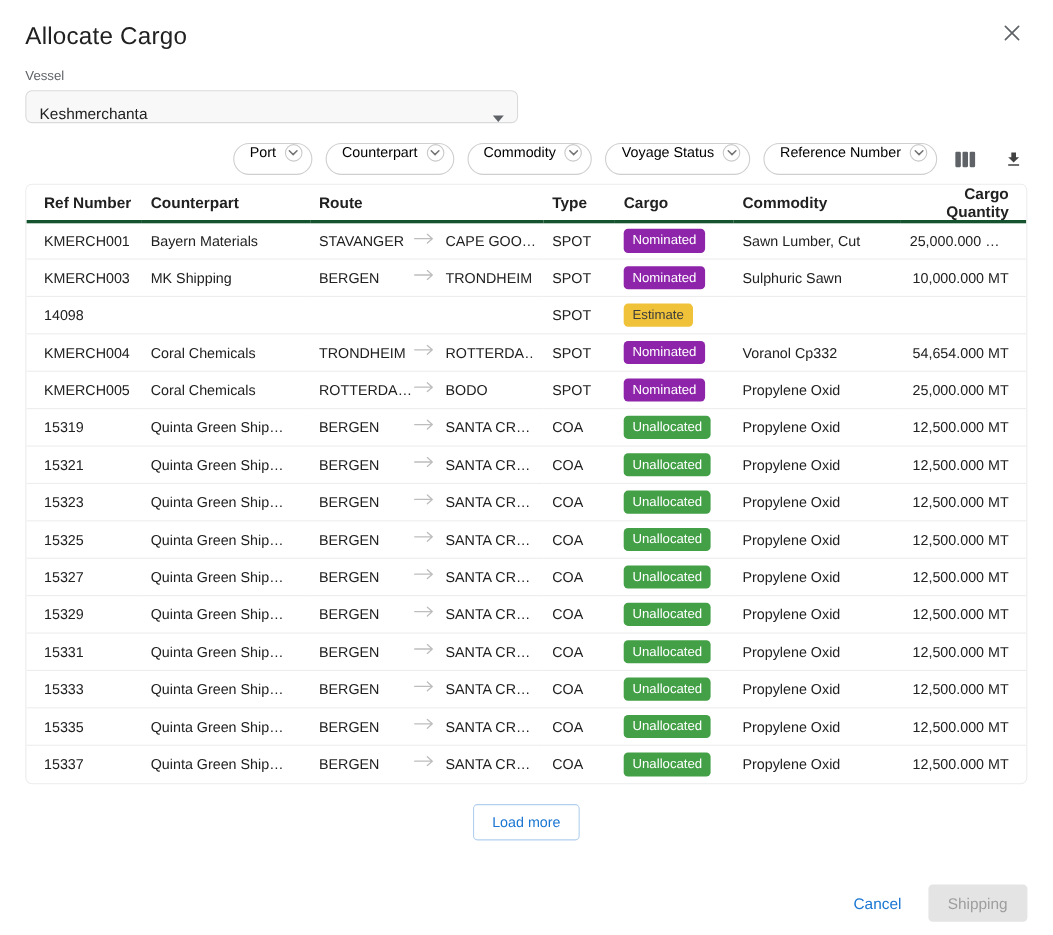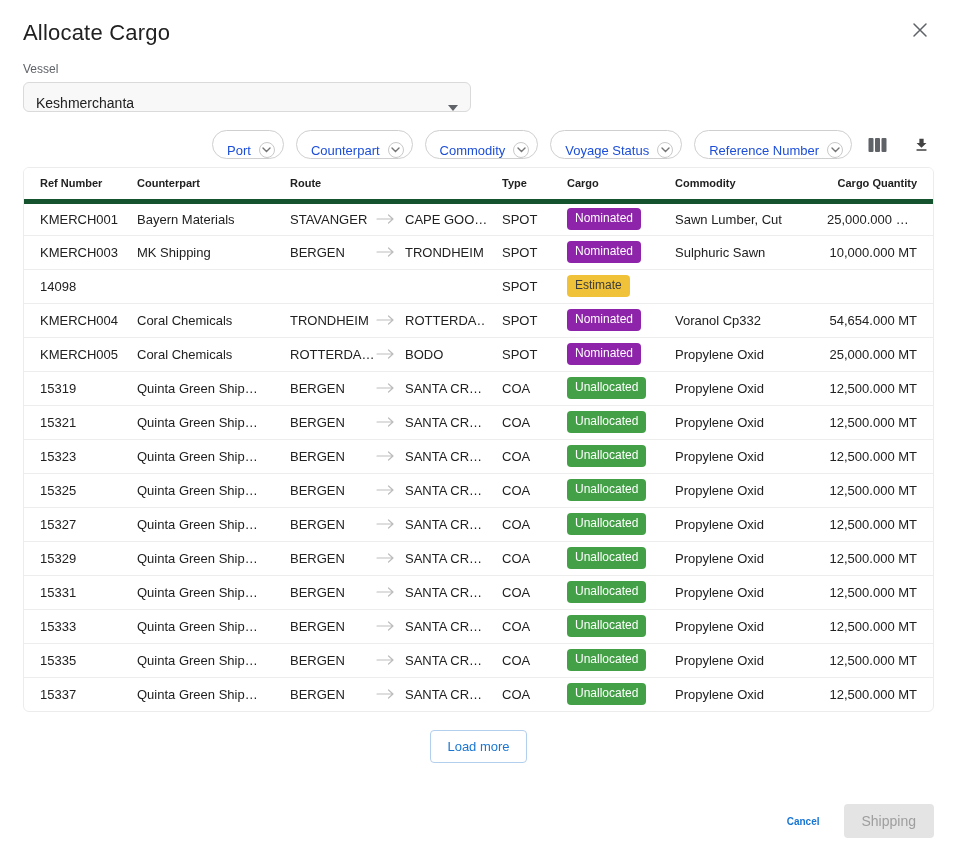--- a/index.html
+++ b/index.html
@@ -23,62 +23,62 @@
     border: 1px solid #dadada; border-radius: 6px;
     background: #f8f8f8;
     display: flex; align-items: flex-end; justify-content: space-between;
     padding: 0 12px; font-size: 14px; cursor: pointer;
   }
   .select-caret { width: 0; height: 0; border-left: 5px solid transparent; border-right: 5px solid transparent; border-top: 6px solid #5f6368; }
 
   .toolbar { margin-top: 18px; display: flex; justify-content: flex-end; align-items: center; gap: 12px; }
   .chips { display: flex; gap: 12px; }
   .chip {
-    display: inline-flex; align-items: flex-end; gap: 8px;
+    display: inline-flex; align-items: flex-start; gap: 8px;
     height: 29px; padding: 0 8px 0 14px;
     border: 1px solid #cfcfcf; border-radius: 15px;
-    background: #fff; font-size: 13px; color: #1d4ed8;
+    background: #fff; font-size: 13px; color: #000000;
     cursor: pointer; font-family: inherit;
   }
   .chip-caret { width: 16px; height: 16px; border: 1px solid #c9c9c9; border-radius: 50%; display: flex; align-items: center; justify-content: center; }
   .icon-btn { background: none; border: none; cursor: pointer; padding: 4px; line-height: 0; }
   .toolbar .icon-btn + .icon-btn { margin-left: 6px; }
 
   .table-wrap { margin-top: 8px; border: 1px solid #ececec; border-radius: 6px; overflow: hidden; }
   table { width: 100%; border-collapse: collapse; table-layout: fixed; font-size: 13px; }
   th {
-    text-align: left; font-weight: 700; font-size: 11px;
+    text-align: left; font-weight: 700; font-size: 14px;
     height: 33px; padding: 0 8px;
-    border-bottom: 5px solid #14532d; background: #fff;
+    border-bottom: 3px solid #14532d; background: #fff;
   }
   td {
     height: 34px; padding: 0 8px;
     border-bottom: 1px solid #ededed;
     white-space: nowrap; overflow: hidden; text-overflow: ellipsis;
   }
   tbody tr:last-child td { border-bottom: none; }
   th:first-child, td:first-child { padding-left: 16px; }
   .num { text-align: right; padding-right: 16px; }
 
-  .route { display: flex; align-items: center; }
+  .route { display: flex; align-items: flex-start; }
   .route-from { width: 86px; flex: none; white-space: nowrap; overflow: hidden; }
   .route-arrow { flex: none; margin-right: 10px; line-height: 0; }
   .route-to { white-space: nowrap; overflow: hidden; }
 
   .badge { display: inline-block; font-size: 12px; padding: 3px 8px; border-radius: 4px; line-height: 1.3; }
 
   .load-more-row { display: flex; justify-content: center; margin-top: 18px; }
   .load-more {
     background: #fff; border: 1px solid var(--load-more-border, #b3cfee);
     color: var(--accent, #1976d2); font-size: 13px;
     padding: 8px 16px; border-radius: 4px; cursor: pointer; font-family: inherit;
   }
 
   .footer { margin-top: auto; display: flex; justify-content: flex-end; align-items: center; gap: 14px; padding-bottom: 12px; }
-  .btn-text { background: none; border: none; color: var(--accent, #1976d2); font-size: 10px; font-weight: 700; padding: 8px 10px; cursor: pointer; font-family: inherit; }
+  .btn-text { background: none; border: none; color: var(--accent, #1976d2); font-size: 14px; font-weight: 400; padding: 8px 10px; cursor: pointer; font-family: inherit; }
   .btn-disabled { background: #e4e4e4; border: none; color: #9e9e9e; font-size: 14px; font-weight: 500; padding: 9px 18px; border-radius: 4px; font-family: inherit; }
 </style>
 </head>
 <body>
 
 <div class="dialog">
 
   <div class="header-row">
     <h1 class="title">Allocate Cargo</h1>
     <button class="close-btn">

